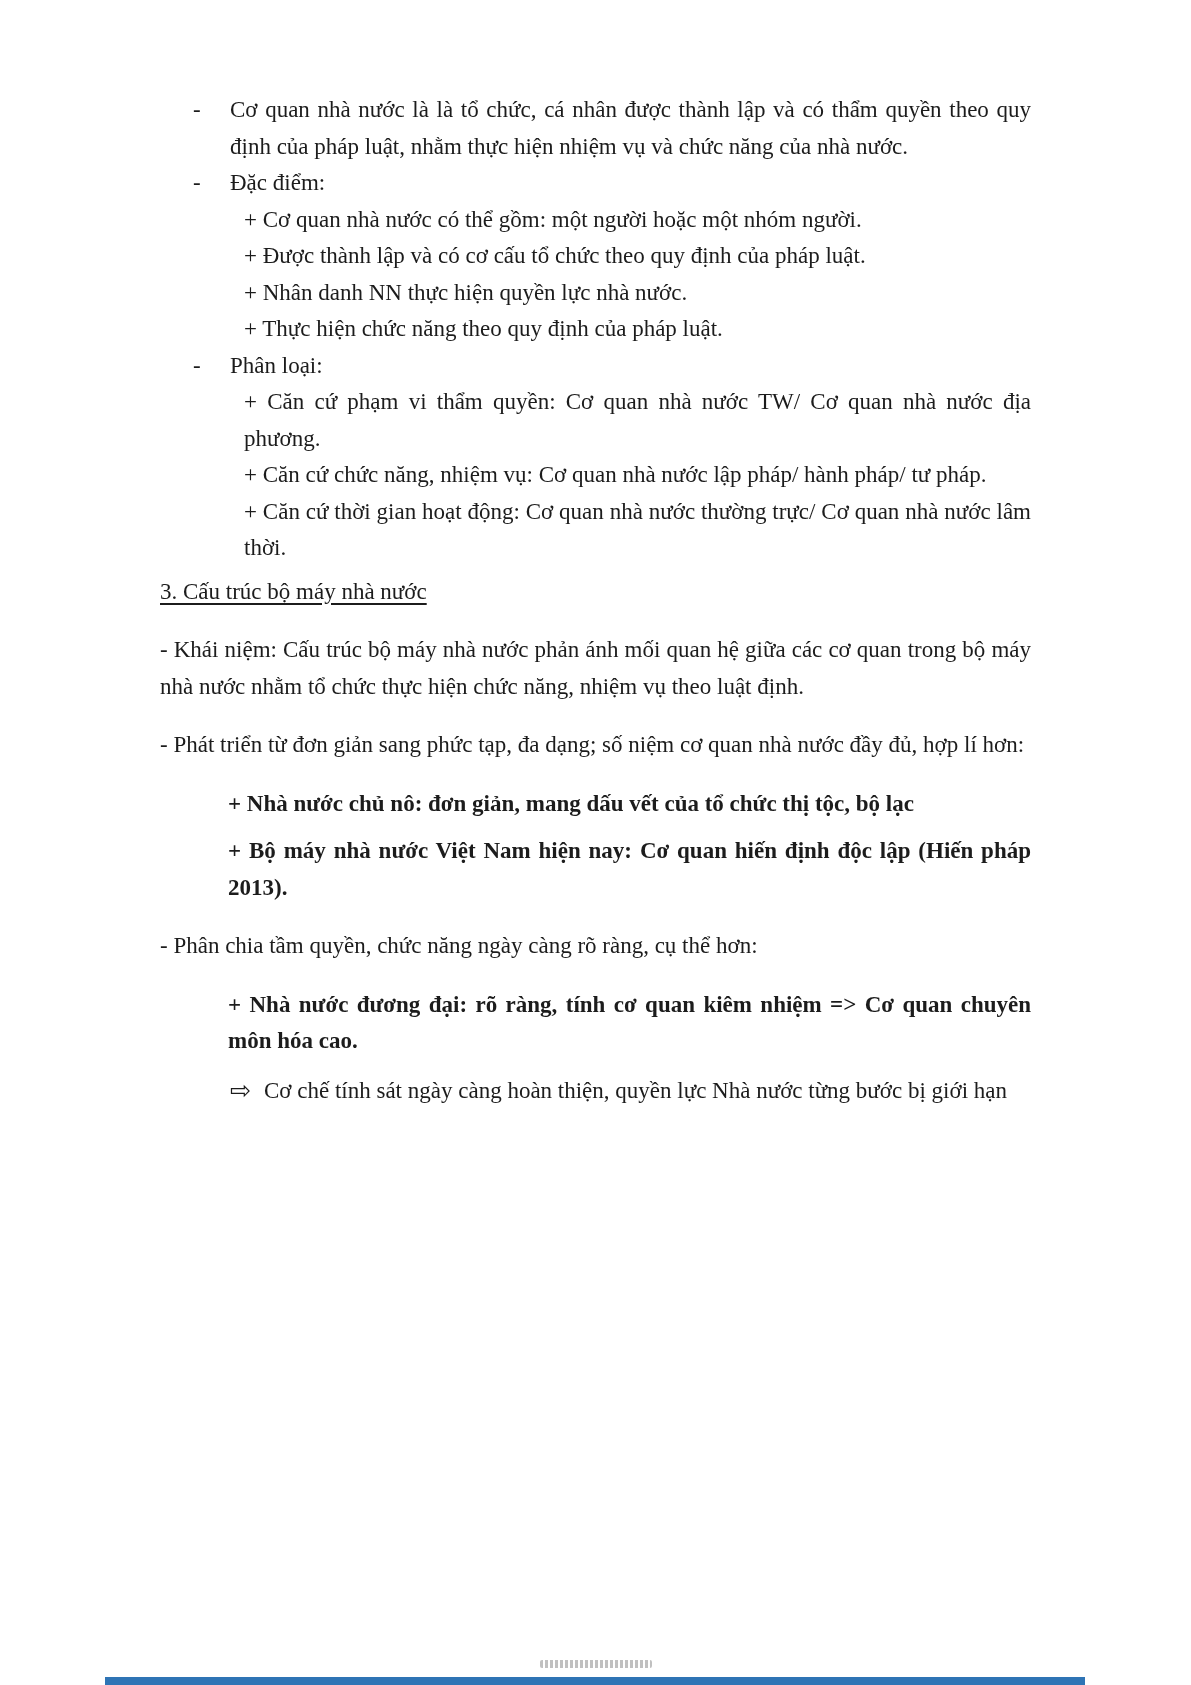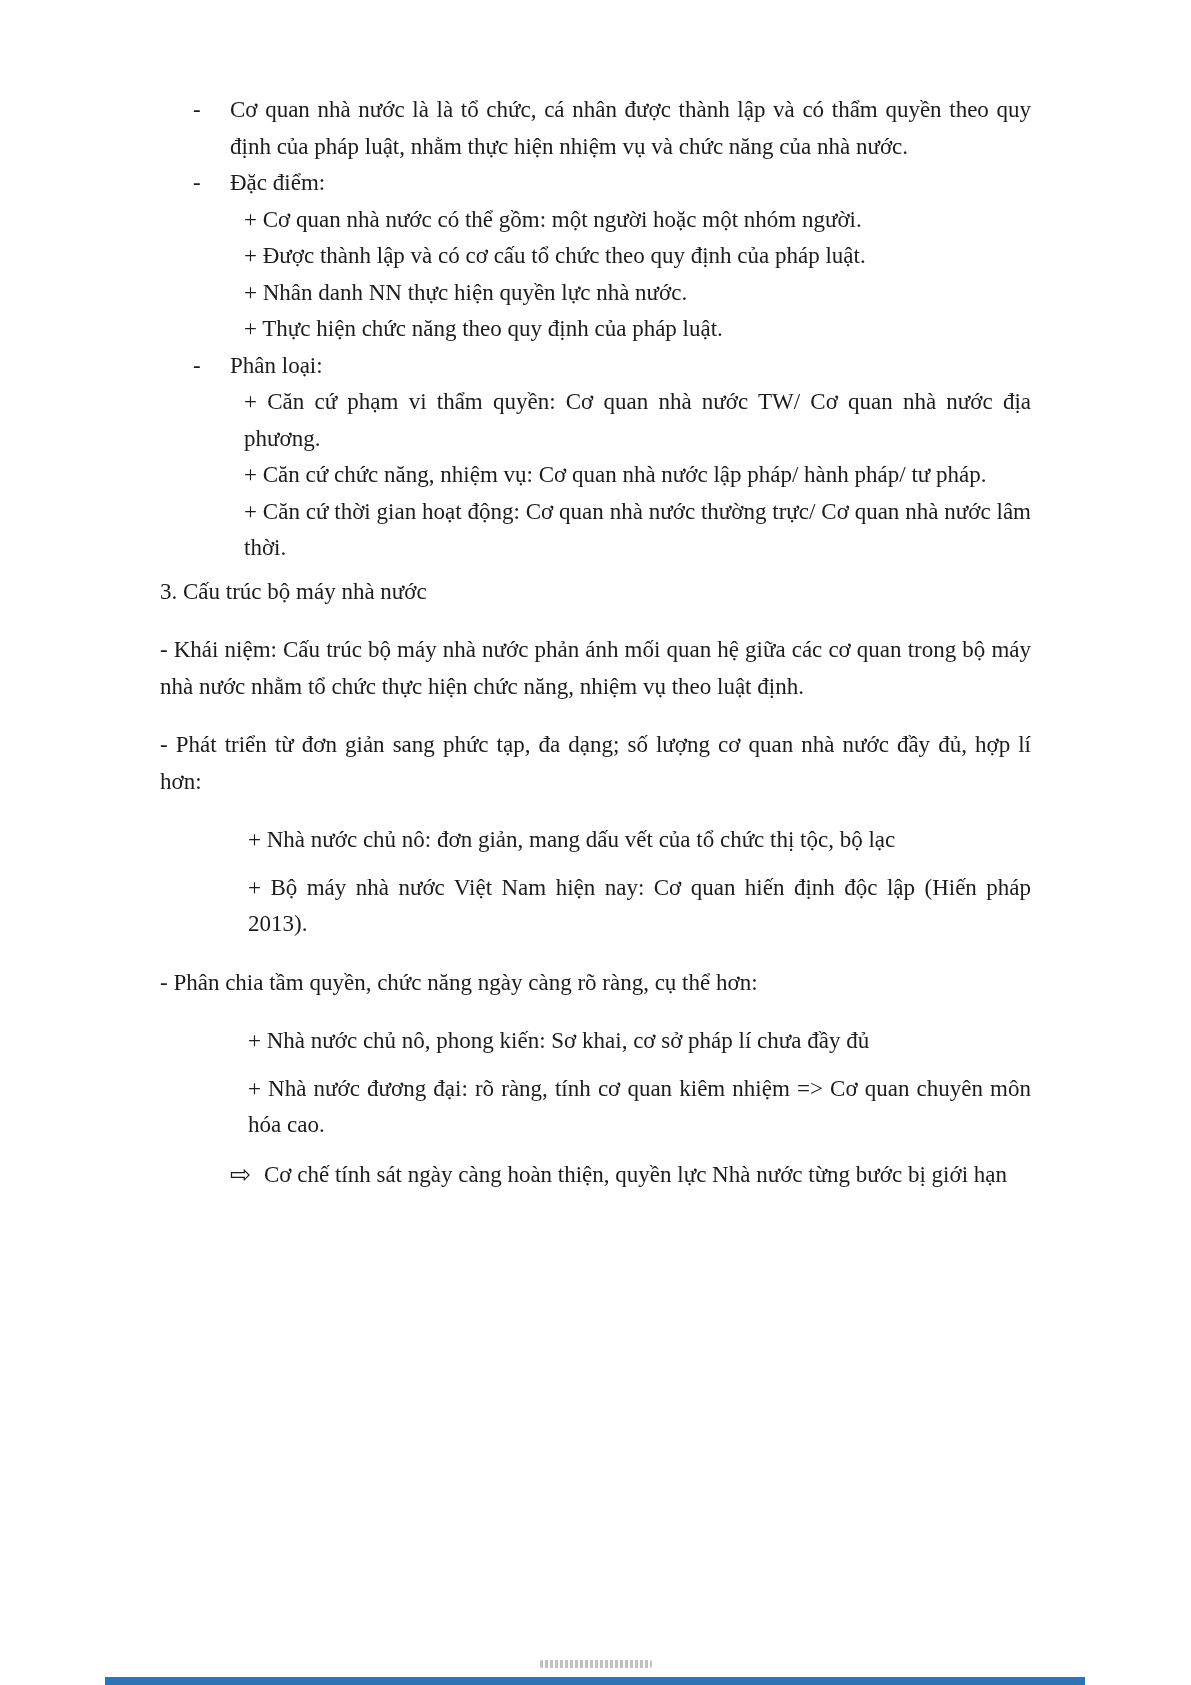--- a/index.html
+++ b/index.html
@@ -18,23 +18,23 @@
     padding: 92px 160px 0 160px;
     font-size: 23px;
     line-height: 36.5px;
   }
   .just { text-align: justify; }
   .bullet { display: flex; padding-left: 33px; }
   .bullet .marker { flex: 0 0 37px; }
   .bullet .btext { flex: 1; }
   .plus { margin-left: 84px; text-align: justify; }
   .heading { margin-top: 7px; margin-bottom: 11px; }
-  .heading .hd-text { text-underline-offset: 4px; }
+  .heading .hd-text { text-decoration: underline; text-underline-offset: 4px; }
   .para { margin: 22px 0; text-align: justify; }
-  .sub { margin: 11px 0 11px 88px; text-align: justify; }
+  .sub { margin: 11px 0 11px 68px; text-align: justify; font-weight: bold; }
   .arrow { display: flex; margin: 13px 0 0 70px; }
   .arrow .marker {
     flex: 0 0 34px;
     font-size: 25px;
     font-family: "DejaVu Sans", "Liberation Serif", sans-serif;
   }
   .arrow .btext { flex: 1; text-align: justify; }
   .footer-fine {
     position: absolute;
     left: 50%;
@@ -83,28 +83,27 @@
   <div class="plus">+ Căn cứ phạm vi thẩm quyền: Cơ quan nhà nước TW/ Cơ quan nhà nước địa phương.</div>
   <div class="plus">+ Căn cứ chức năng, nhiệm vụ: Cơ quan nhà nước lập pháp/ hành pháp/ tư pháp.</div>
   <div class="plus">+ Căn cứ thời gian hoạt động: Cơ quan nhà nước thường trực/ Cơ quan nhà nước lâm thời.</div>
 
   <div class="heading">
     <span class="hd-text">3. Cấu trúc bộ máy nhà nước</span>
   </div>
 
   <div class="para">- Khái niệm: Cấu trúc bộ máy nhà nước phản ánh mối quan hệ giữa các cơ quan trong bộ máy nhà nước nhằm tổ chức thực hiện chức năng, nhiệm vụ theo luật định.</div>
 
-  <div class="para">- Phát triển từ đơn giản sang phức tạp, đa dạng; số lượng cơ quan nhà nước đầy đủ, hợp lí hơn:</div>
+  <div class="para">- Phát triển từ đơn giản sang phức tạp, đa dạng; số niệm cơ quan nhà nước đầy đủ, hợp lí hơn:</div>
 
   <div class="sub">+ Nhà nước chủ nô: đơn giản, mang dấu vết của tổ chức thị tộc, bộ lạc</div>
   <div class="sub">+ Bộ máy nhà nước Việt Nam hiện nay: Cơ quan hiến định độc lập (Hiến pháp 2013).</div>
 
   <div class="para">- Phân chia tầm quyền, chức năng ngày càng rõ ràng, cụ thể hơn:</div>
 
-  <div class="sub">+ Nhà nước chủ nô, phong kiến: Sơ khai, cơ sở pháp lí chưa đầy đủ</div>
   <div class="sub">+ Nhà nước đương đại: rõ ràng, tính cơ quan kiêm nhiệm =&gt; Cơ quan chuyên môn hóa cao.</div>
 
   <div class="arrow">
     <span class="marker">⇨</span>
     <div class="btext">Cơ chế tính sát ngày càng hoàn thiện, quyền lực Nhà nước từng bước bị giới hạn</div>
   </div>
 
 </div>
 
 <div class="footer-fine"></div>

